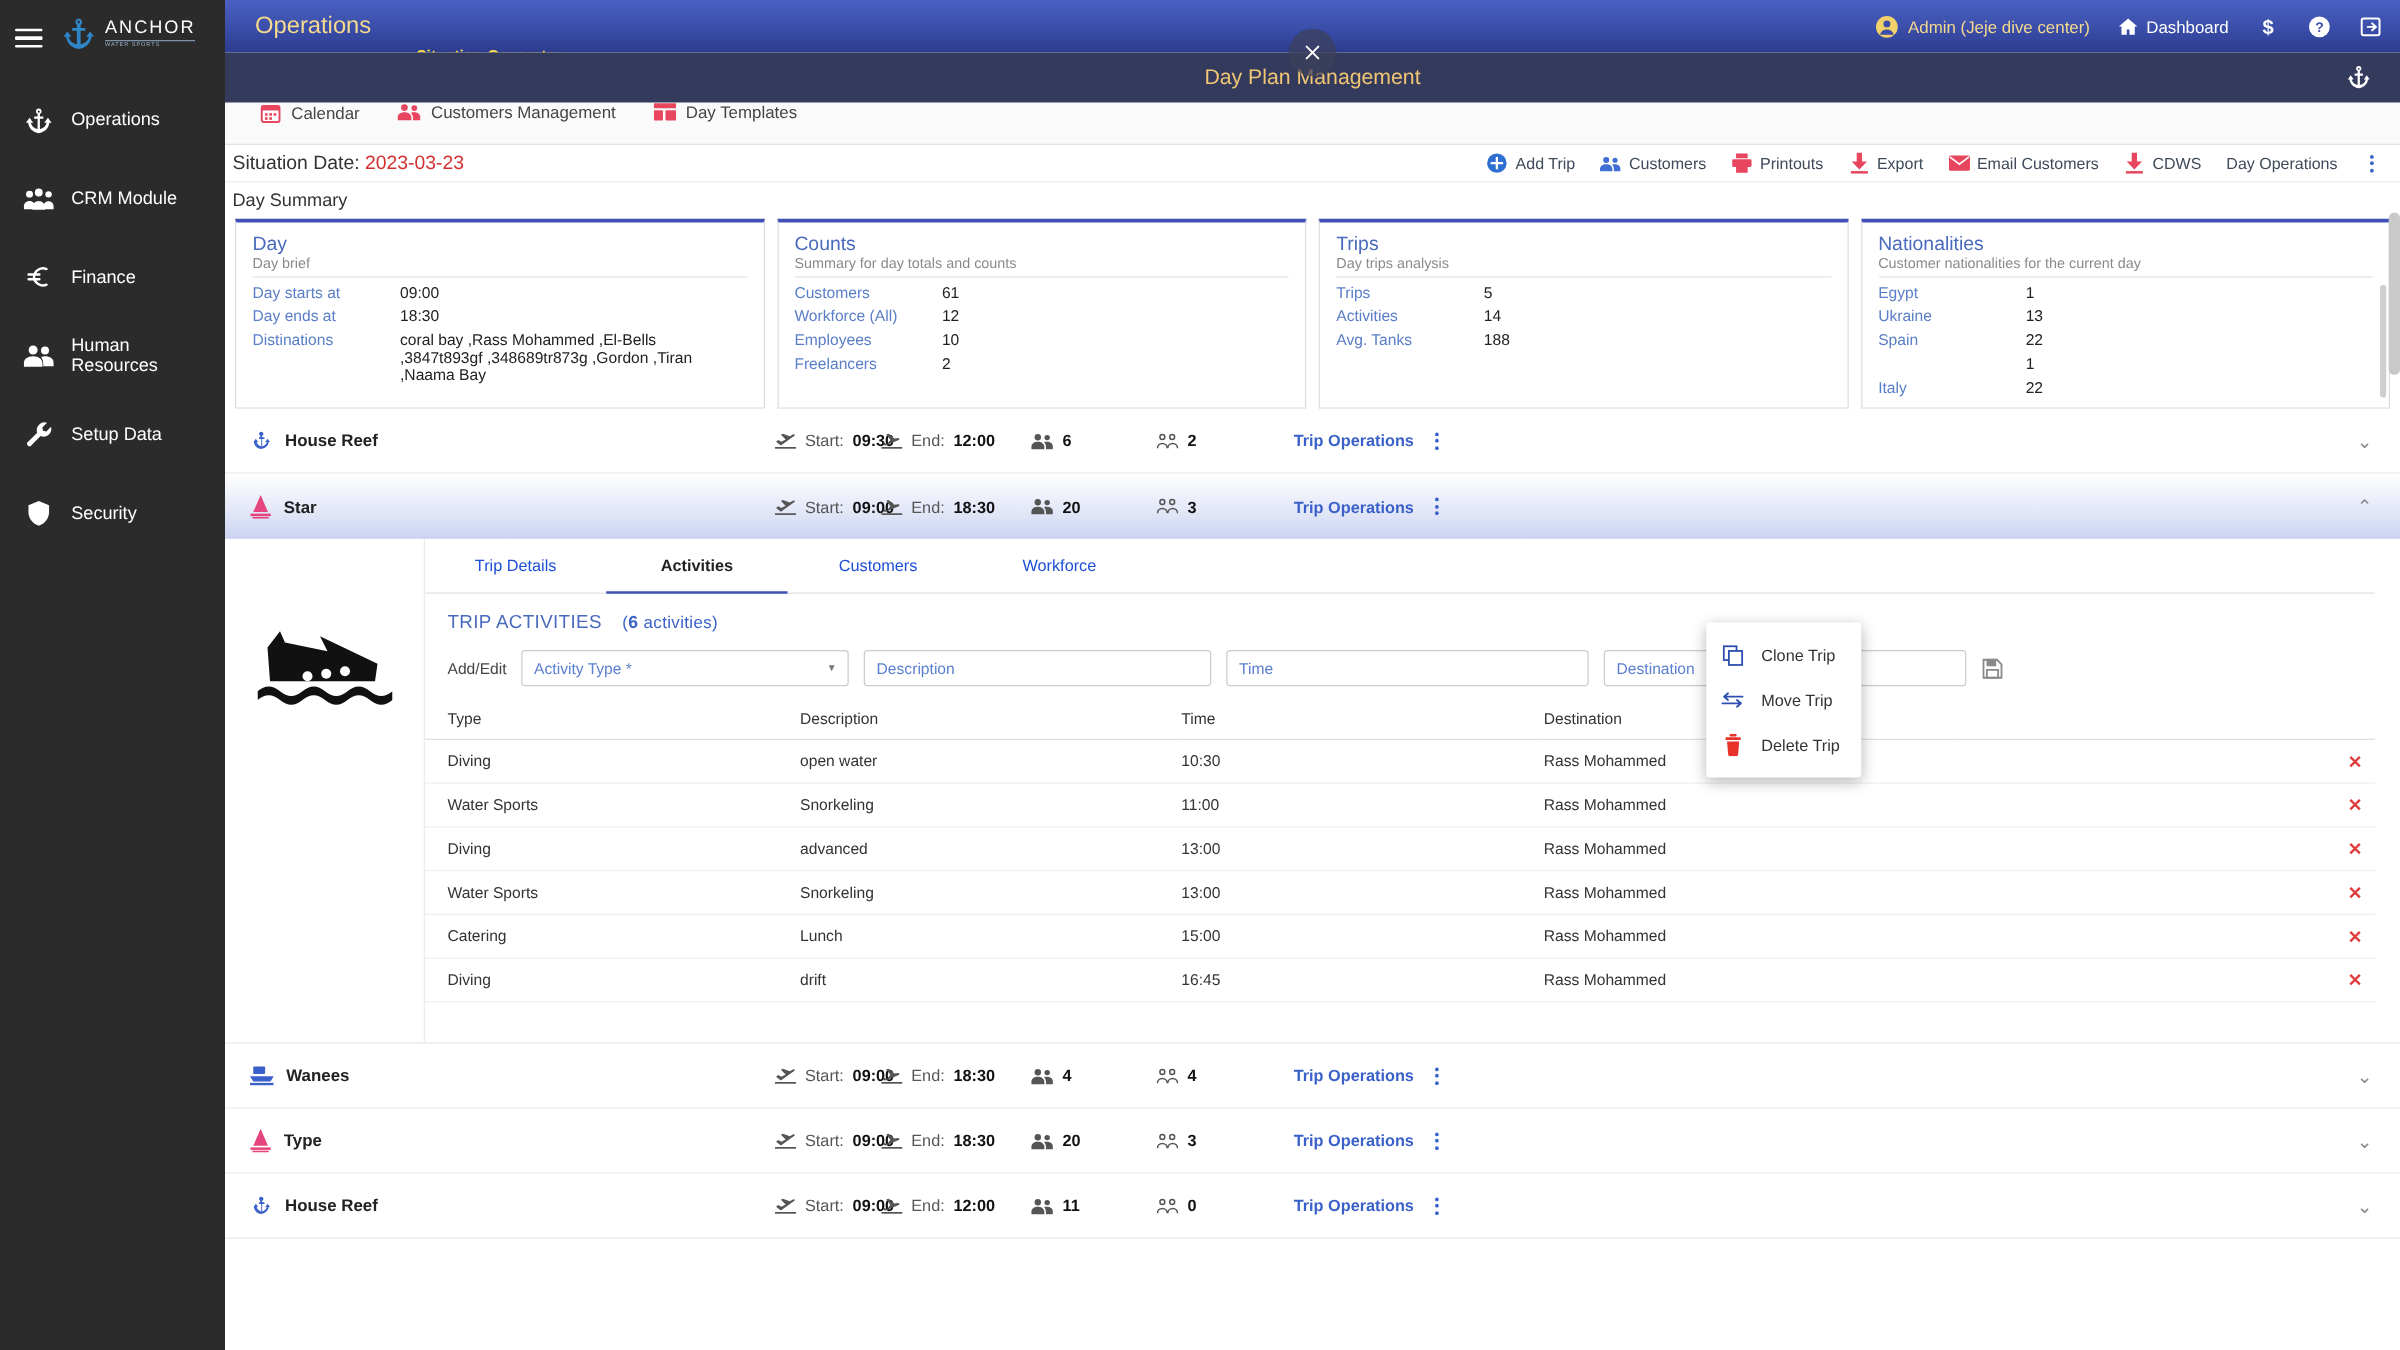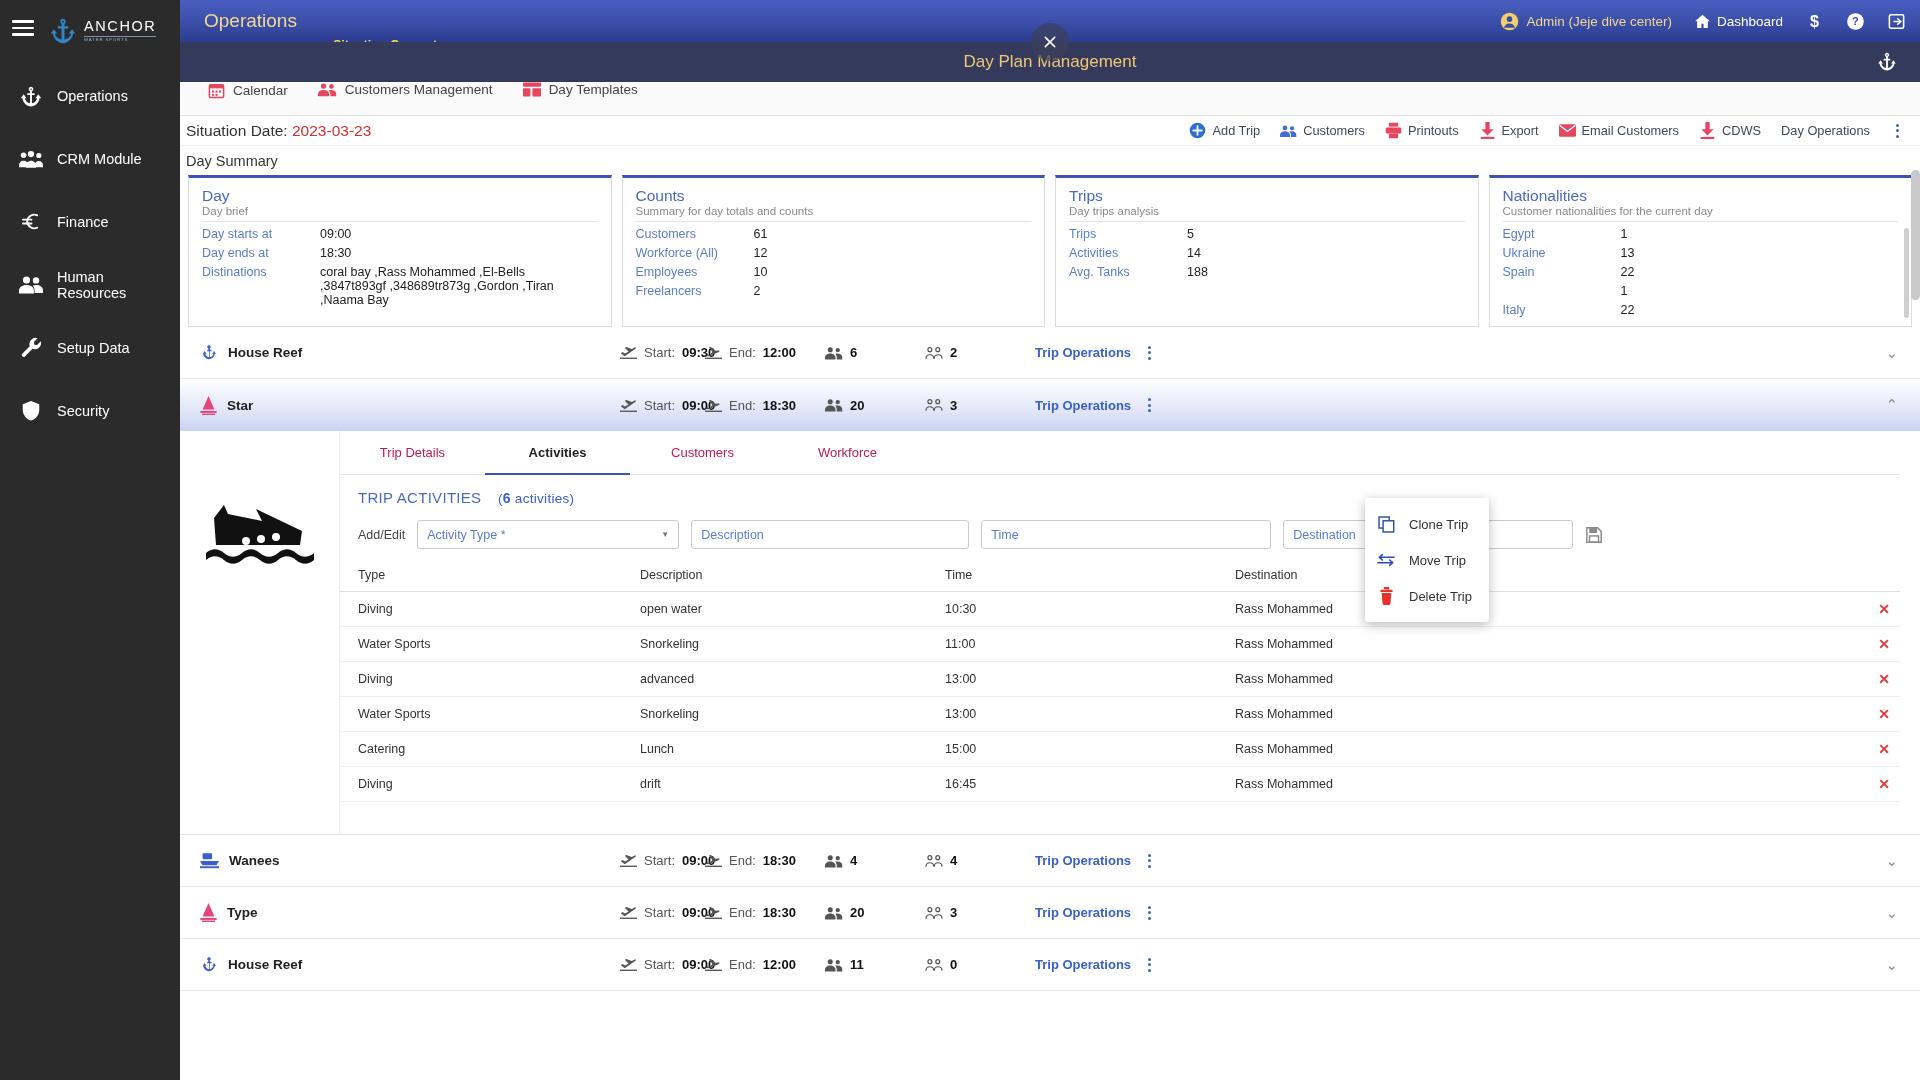--- a/index.html
+++ b/index.html
@@ -8,21 +8,21 @@
     font-family: "Liberation Sans", sans-serif;
     background: #fff; overflow: hidden;
   }
   #app { position: relative; width: 1920px; height: 1080px; display: flex; }
 
   
   .sidebar {
     width: 180px; height: 1080px; background: #2b2b2b;
     flex: 0 0 180px; color: #fff; position: relative;
   }
-  .sb-top { height: 42px; display: flex; align-items: flex-start; padding: 16px 12px; gap: 14px; }
+  .sb-top { height: 42px; display: flex; align-items: flex-end; padding: 0 12px; gap: 14px; }
   .hamburger { width: 22px; cursor: pointer; }
   .hamburger span { display: block; height: 2.5px; background: #fff; margin: 4px 0; border-radius: 1px; }
   .brand { display: flex; align-items: center; gap: 6px; }
   .brand-mark { width: 30px; height: 30px; }
   .brand-txt { display: flex; flex-direction: column; line-height: 1; }
   .brand-name { font-size: 14.5px; letter-spacing: 1.6px; font-weight: 400; color: #fff; }
   .brand-sub { font-size: 4.4px; letter-spacing: .8px; color: #9fb6cf; margin-top: 2px; border-top: 1px solid #7d93ab; padding-top: 1.5px; }
 
   .nav { margin-top: 22px; }
   .nav-item {
@@ -110,21 +110,21 @@
   .c-pax { width: 100px; flex: 0 0 100px; }
   .c-staff { width: 110px; flex: 0 0 110px; }
   .t-ops { display: flex; align-items: center; gap: 11px; font-size: 13px; color: #3a61c9; font-weight: bold; cursor: pointer; }
   .chev { margin-left: auto; font-size: 15px; color: #8b8b8b; cursor: pointer; padding-right: 6px; }
 
   
   .expand { display: flex; background: #fff; border-bottom: 1px solid #e4e4e4; height: 404px; }
   .exp-left { width: 160px; flex: 0 0 160px; border-right: 1px solid #ececec; display: flex; align-items: flex-start; justify-content: center; padding-top: 70px; }
   .exp-right { flex: 1; padding: 0 20px 0 0; }
   .tabs { display: flex; gap: 0; border-bottom: 1px solid #e2e2e2; height: 44px; align-items: center; }
-  .tab { width: 145px; text-align: center; font-size: 13px; color: #be185d; height: 44px; line-height: 44px; cursor: pointer; }
+  .tab { width: 145px; text-align: center; font-size: 13px; color: #1d4ed8; height: 44px; line-height: 44px; cursor: pointer; }
   .tab.active { color: #222; font-weight: bold; border-bottom: 2px solid #3f51b5; }
   .act-title { padding: 14px 0 10px 18px; font-size: 15px; color: #4a6bbd; letter-spacing: .3px; }
   .act-title .cnt { color: #3a61c9; margin-left: 12px; font-size: 13.5px; }
   .act-title .cnt b { font-size: 14px; }
 
   .form-row { display: flex; align-items: center; gap: 12px; padding: 4px 0 10px 18px; }
   .form-lbl { font-size: 12.5px; color: #444; }
   .fld {
     height: 29px; border: 1px solid #ccc; border-radius: 3px; background: #fff;
     display: flex; align-items: center; padding: 0 9px; font-size: 12.5px; color: #5b7fd0;

